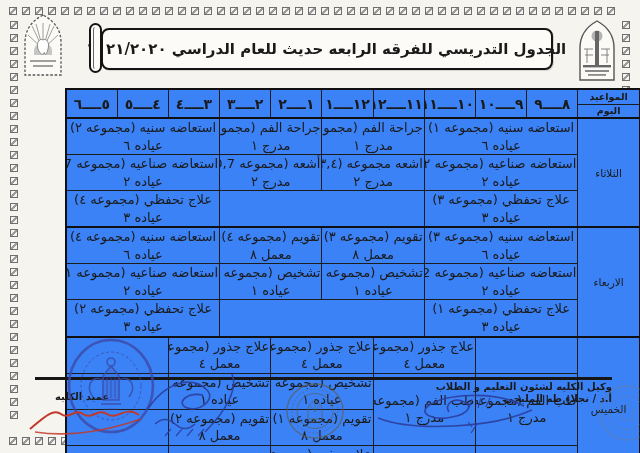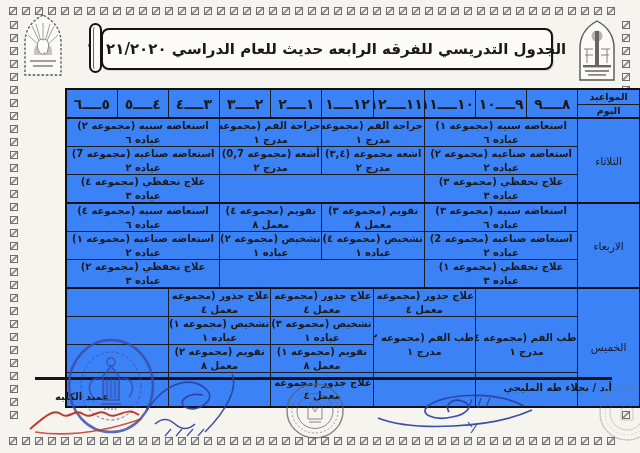--- a/index.html
+++ b/index.html
@@ -47,21 +47,21 @@
   .sched-wrap{position:absolute;left:38px;top:88px;z-index:2;}
   table.sched{
     border-collapse:collapse;table-layout:fixed;direction:rtl;
     width:574px;border:2px solid #101010;background:#3b82f6;margin-left:27px;
   }
   table.sched td{border:1px solid #1c1c1c;padding:0 1px;text-align:center;vertical-align:middle;overflow:hidden;}
   table.sched tbody{border-top:2px solid #101010;}
   td.lblcell{font-size:9.5px;font-weight:bold;}
   td.slot{font-size:14px;font-weight:bold;letter-spacing:-0.5px;}
   td.day{font-size:10.5px;font-weight:normal;}
-  .c,.l{font-size:10px;font-weight:bold;line-height:1.35;white-space:nowrap;}
+  .c,.l{font-size:13px;font-weight:normal;line-height:1.35;white-space:nowrap;}
   tr.hh1{height:15px;} tr.hh2{height:14px;}
   tr.h26{height:26px;} tr.h22{height:22px;}
   tr.h28{height:28px;} tr.h25{height:25px;} tr.h34{height:34px;}
 
   
   .heavy-line{position:absolute;left:35px;top:377px;width:577px;height:3px;background:#161616;z-index:2;}
 
   
   .footer-right{position:absolute;right:28px;top:381px;z-index:3;direction:rtl;text-align:right;}
   .footer-right .t1{font-size:10px;font-weight:bold;}
@@ -467,20 +467,21 @@
         <td colspan="2"></td>
         <td colspan="2"></td>
       </tr>
     </tbody>
   </table>
 </div>
 
 <div class="heavy-line"></div>
 
 <div class="footer-right">
+  <div class="t1">وكيل الكليه لشئون التعليم و الطلاب</div>
   <div class="t2">أ.د / نجلاء طه المليجي</div>
 </div>
 <div class="dean">عميد الكليه</div>
 
 <div class="artwork" style="left:66px;top:334px;">
   <svg width="90" height="102" viewBox="0 0 90 102" fill="none" stroke="#3b4ba8" opacity="0.82">
     <ellipse cx="45" cy="52" rx="42" ry="46" stroke-width="2.6"></ellipse>
     <ellipse cx="45" cy="52" rx="30" ry="34" stroke-width="1" stroke-dasharray="3 2.2"></ellipse>
     <circle cx="45" cy="28" r="4" stroke-width="1.6"></circle>
     <path d="M45 32 L37 42 L37 66 L53 66 L53 42 Z" stroke-width="1.6" fill="#3b4ba8" fill-opacity="0.25"></path>

